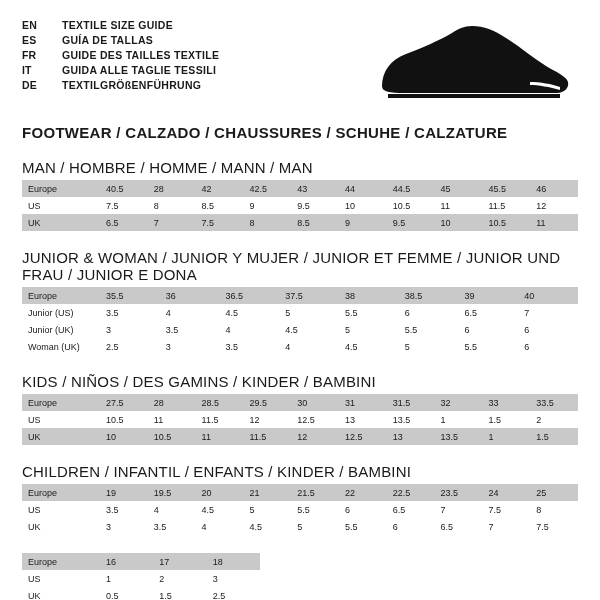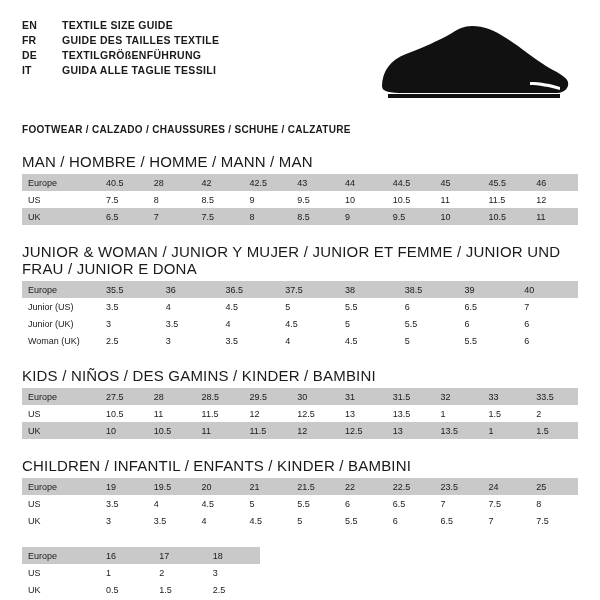--- a/index.html
+++ b/index.html
@@ -46,21 +46,21 @@
   .lang-title {
     font-weight: bold;
     letter-spacing: 0.3px;
     margin-left: 8px;
   }
   .shoe-art {
     margin-top: 6px;
     margin-right: 8px;
   }
   .section-title {
-    font-size: 10px;
+    font-size: 15px;
     font-weight: bold;
     letter-spacing: 0.3px;
     margin-top: 16px;
   }
   
   .group {
     margin-top: 18px;
   }
   .group-title {
     font-size: 15px;
@@ -101,30 +101,34 @@
 
 <div class="page">
 
   <div class="header">
     <div class="lang-block">
       <div class="lang-row">
         <span class="lang-code">EN</span>
         <span class="lang-title">TEXTILE SIZE GUIDE</span>
       </div>
       <div class="lang-row">
+        <span class="lang-code">ES</span>
+        <span class="lang-title">GUÍA DE TALLAS</span>
+      </div>
+      <div class="lang-row">
         <span class="lang-code">FR</span>
         <span class="lang-title">GUIDE DES TAILLES TEXTILE</span>
       </div>
       <div class="lang-row">
+        <span class="lang-code">IT</span>
+        <span class="lang-title">GUIDA ALLE TAGLIE TESSILI</span>
+      </div>
+      <div class="lang-row">
         <span class="lang-code">DE</span>
         <span class="lang-title">TEXTILGRÖßENFÜHRUNG</span>
-      </div>
-      <div class="lang-row">
-        <span class="lang-code">IT</span>
-        <span class="lang-title">GUIDA ALLE TAGLIE TESSILI</span>
       </div>
     </div>
 
     <div class="shoe-art">
       <svg width="190" height="80" viewBox="0 0 190 80" aria-hidden="true">
         <path fill="#111111" d="M2 62 C2 48 10 36 26 30 C44 23 58 17 72 9 C78 5 84 2 92 2 C104 2 114 6 126 14 C140 23 152 33 166 42 C176 48 186 52 188 58 C189 63 186 68 178 69 L24 69 C10 69 2 68 2 62 Z"></path>
         <path fill="#ffffff" d="M150 58 C160 58 172 60 180 63 L180 66 C170 63 158 61 150 61 Z"></path>
         <path fill="#111111" d="M8 70 L180 70 L180 74 L8 74 Z"></path>
       </svg>
     </div>

